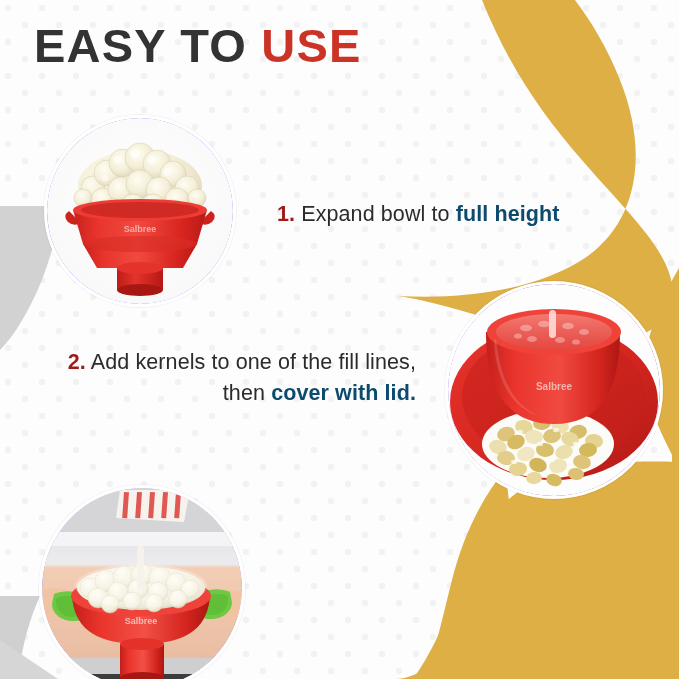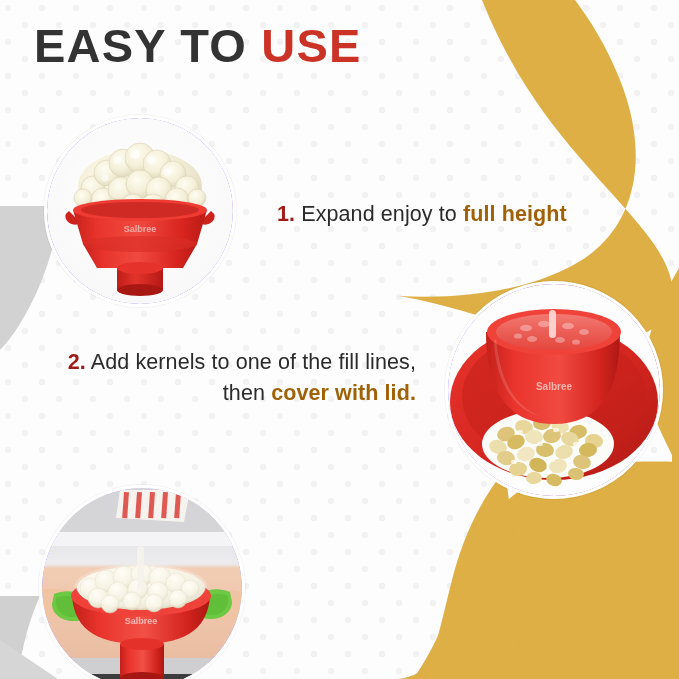--- a/index.html
+++ b/index.html
@@ -27,21 +27,21 @@
 
   
   .step{
     position:absolute;
     color:#2b2b2b;
     font-size:21.5px;
     line-height:1.42;
     letter-spacing:.1px;
   }
   .step .num{color:#9e1b18;font-weight:bold;}
-  .step .b{font-weight:bold;color:#a16207;}
+  .step .b{font-weight:bold;color:#0c4a6e;}
 
   #step1{left:277px;top:199px;white-space:nowrap;}
   #step2{left:64px;top:347px;width:352px;text-align:right;}
   #step3{left:300px;top:571px;width:330px;text-align:left;}
 
   
   .photo{
     position:absolute;border-radius:50%;overflow:hidden;
     background:#8b5cf6;
   }
@@ -361,21 +361,21 @@
           <ellipse cx="100" cy="190" rx="22" ry="6" fill="#a61612"></ellipse>
           <text x="99" y="136" font-family="Liberation Sans, sans-serif" font-size="9" font-weight="bold" fill="#f8c6c2" text-anchor="middle" opacity=".9">Salbree</text>
         </g>
       </svg>
     </div>
   </div>
   <div class="ring" style="left:39px;top:485px;width:200px;height:200px;"></div>
 
   <div class="step" id="step1">
     <span class="num">1.</span>
-    <span>Expand enjoy to </span><span class="b">full height</span>
+    <span>Expand bowl to </span><span class="b">full height</span>
   </div>
 
   <div class="step" id="step2">
     <span class="num">2.</span>
     <span>Add kernels to one of the fill</span>
     <span>lines, then </span><span class="b">cover with lid.</span>
   </div>
 
 
 </div>

